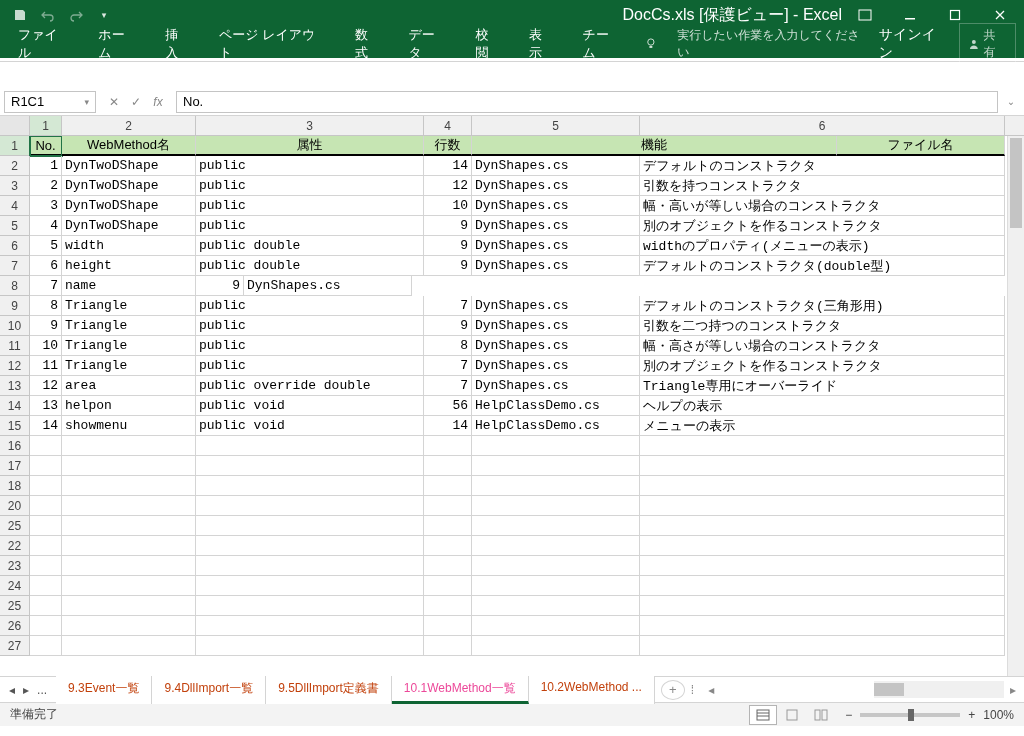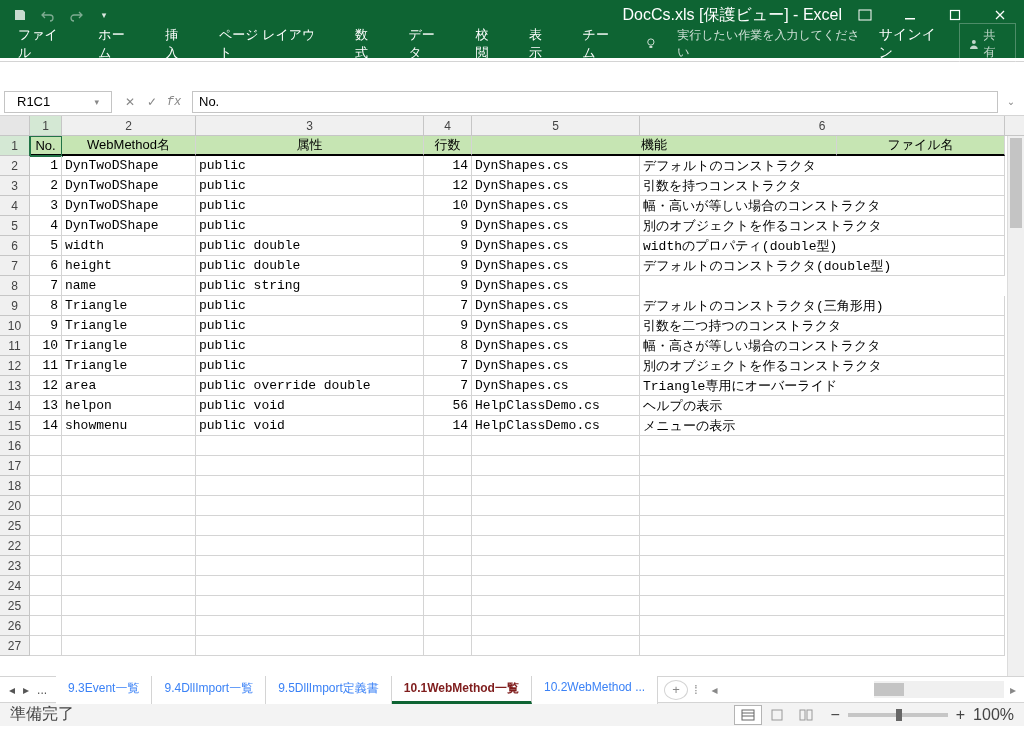--- a/index.html
+++ b/index.html
@@ -11,24 +11,24 @@
 .win-controls{display:flex;padding-right:2px}
 .win-btn{width:45px;height:30px;display:flex;align-items:center;justify-content:center;color:#fff}
 .ribbon-tabs{height:28px;background:#0e6433;display:flex;align-items:center;color:#fff;font-size:13px;padding-left:4px}
 .ribbon-tab{padding:0 14px;height:28px;display:flex;align-items:center}
 .tellme{display:flex;align-items:center;gap:20px;opacity:.8;margin-left:8px;font-size:12px}
 .right-tabs{margin-left:auto;display:flex;align-items:center;padding-right:8px}
 .signin{padding:0 10px;font-size:14px}
 .share-btn{display:flex;align-items:center;gap:4px;padding:3px 8px;border:1px solid rgba(255,255,255,.35);font-size:12px;opacity:.75}
 .ribbon-placeholder{height:4px;background:#fff;border-bottom:1px solid #d4d4d4}
 .formula-bar{height:28px;background:#fff;border-bottom:1px solid #d4d4d4;display:flex;align-items:center;padding:2px 4px;gap:4px}
-.name-box{width:108px;height:22px;border:1px solid #c4c4c4;font-size:13px;padding:0 12px;display:flex;align-items:center;justify-content:space-between}
+.name-box{width:92px;height:22px;border:1px solid #c4c4c4;font-size:13px;padding:0 6px;display:flex;align-items:center;justify-content:space-between}
 .fb-btns{display:flex;align-items:center;gap:2px;padding:0 4px}
 .fb-btn{width:20px;height:20px;display:flex;align-items:center;justify-content:center;color:#888;font-size:12px}
-.fx{font-style:italic;font-family:Liberation Mono, monospace}
+.fx{font-style:italic;font-family:Liberation Sans, sans-serif}
 .fb-input{flex:1;height:22px;border:1px solid #c4c4c4;padding:0 6px;font-size:13px;display:flex;align-items:center}
 .fb-expand{width:18px;color:#888;text-align:center;font-size:10px}
 .grid-area{position:relative;height:560px;background:#fff;display:flex;flex-direction:column}
 .col-headers{display:flex;height:20px;background:#f0f0f0;border-bottom:1px solid #c6c6c6;font-size:12px;color:#444}
 .corner{width:30px;border-right:1px solid #c6c6c6;background:#e6e6e6}
 .ch{border-right:1px solid #c6c6c6;display:flex;align-items:center;justify-content:center;background:#f0f0f0}
 .ch.sel{background:#d4e8d4}
 .grid-body{flex:1;overflow:hidden;position:relative}
 .row{display:flex;height:20px;font-size:13px}
 .rh{width:30px;background:#f0f0f0;border-right:1px solid #c6c6c6;border-bottom:1px solid #c6c6c6;display:flex;align-items:center;justify-content:center;font-size:12px;color:#444}
@@ -36,28 +36,28 @@
 .cell{border-right:1px solid #d4d4d4;border-bottom:1px solid #d4d4d4;padding:0 3px;overflow:hidden;white-space:nowrap;display:flex;align-items:center;font-family:"MS Gothic","Courier New",monospace}
 .cell.hdr{background:#c6e5b3;border-bottom:2px solid #000;justify-content:center;font-family:"Yu Gothic UI",sans-serif}
 .cell.num{justify-content:flex-end}
 .cell.active{outline:2px solid #217346;outline-offset:-1px}
 .c1{width:32px}.c2{width:134px}.c3{width:228px}.c4{width:48px}.c5{width:168px}.c6{width:365px}
 .scroll-v{position:absolute;right:0;top:20px;bottom:0;width:17px;background:#f0f0f0;border-left:1px solid #dcdcdc}
 .scroll-thumb-v{position:absolute;top:2px;left:2px;right:2px;height:90px;background:#c4c4c4}
 .sheet-tabs{height:26px;background:#fff;border-top:1px solid #d4d4d4;display:flex;align-items:center;font-size:12px}
 .tab-nav{display:flex;padding:0 6px;gap:2px;color:#555}
 .tab-nav span{padding:2px 3px}
-.sheet-tab{padding:4px 12px;border-right:1px solid #d4d4d4;color:#3b82f6;background:#fff}
-.sheet-tab.active{border-bottom:3px solid #0e6433;color:#7f1d1d;font-weight:700}
+.sheet-tab{padding:4px 12px;border-right:1px solid #d4d4d4;color:#c2410c;background:#fff}
+.sheet-tab.active{border-bottom:3px solid #0e6433;color:#ec4899;font-weight:400}
 .add-sheet{width:24px;height:20px;border:1px solid #d4d4d4;border-radius:50%;display:flex;align-items:center;justify-content:center;margin-left:6px;color:#888;font-size:13px}
 .hscroll{flex:1;display:flex;align-items:center;padding:0 8px;gap:6px;color:#888}
 .hscroll-track{flex:1;height:17px;background:#f0f0f0;position:relative;max-width:130px;margin-left:auto}
 .hscroll-thumb{position:absolute;left:0;top:2px;bottom:2px;width:30px;background:#c4c4c4}
 .divider-dots{color:#888;padding:0 6px}
-.statusbar{height:24px;background:#f3f3f3;border-top:1px solid #d4d4d4;display:flex;align-items:center;font-size:16px;color:#444;padding:0 10px}
+.statusbar{height:24px;background:#f3f3f3;border-top:1px solid #d4d4d4;display:flex;align-items:center;font-size:12px;color:#444;padding:0 10px}
 .view-btns{margin-left:auto;display:flex;gap:1px}
 .view-btn{width:28px;height:20px;display:flex;align-items:center;justify-content:center;border:1px solid transparent;color:#666}
 .view-btn.active{border-color:#b4b4b4;background:#fff}
 .zoom{display:flex;align-items:center;gap:8px;margin-left:10px}
 .zoom-slider{width:100px;height:4px;background:#c6c6c6;position:relative}
 .zoom-thumb{position:absolute;left:48px;top:-4px;width:6px;height:12px;background:#666}
 </style>
 </head>
 <body>
 
@@ -204,36 +204,35 @@
         <div class="cell c5">DynShapes.cs</div>
         <div class="cell c6">別のオブジェクトを作るコンストラクタ</div>
       </div>
       <div class="row">
         <div class="rh">6</div>
         <div class="cell c1 num">5</div>
         <div class="cell c2">width</div>
         <div class="cell c3">public double</div>
         <div class="cell c4 num">9</div>
         <div class="cell c5">DynShapes.cs</div>
-        <div class="cell c6">widthのプロパティ(double型)</div>
+        <div class="cell c6">widthのプロパティ(メニューの表示)</div>
       </div>
       <div class="row">
         <div class="rh">7</div>
         <div class="cell c1 num">6</div>
         <div class="cell c2">height</div>
         <div class="cell c3">public double</div>
         <div class="cell c4 num">9</div>
         <div class="cell c5">DynShapes.cs</div>
         <div class="cell c6">デフォルトのコンストラクタ(double型)</div>
       </div>
       <div class="row">
         <div class="rh">8</div>
         <div class="cell c1 num">7</div>
         <div class="cell c2">name</div>
-        <div class="cell c3">public string</div>
         <div class="cell c4 num">9</div>
         <div class="cell c5">DynShapes.cs</div>
       </div>
       <div class="row">
         <div class="rh">9</div>
         <div class="cell c1 num">8</div>
         <div class="cell c2">Triangle</div>
         <div class="cell c3">public</div>
         <div class="cell c4 num">7</div>
         <div class="cell c5">DynShapes.cs</div>

